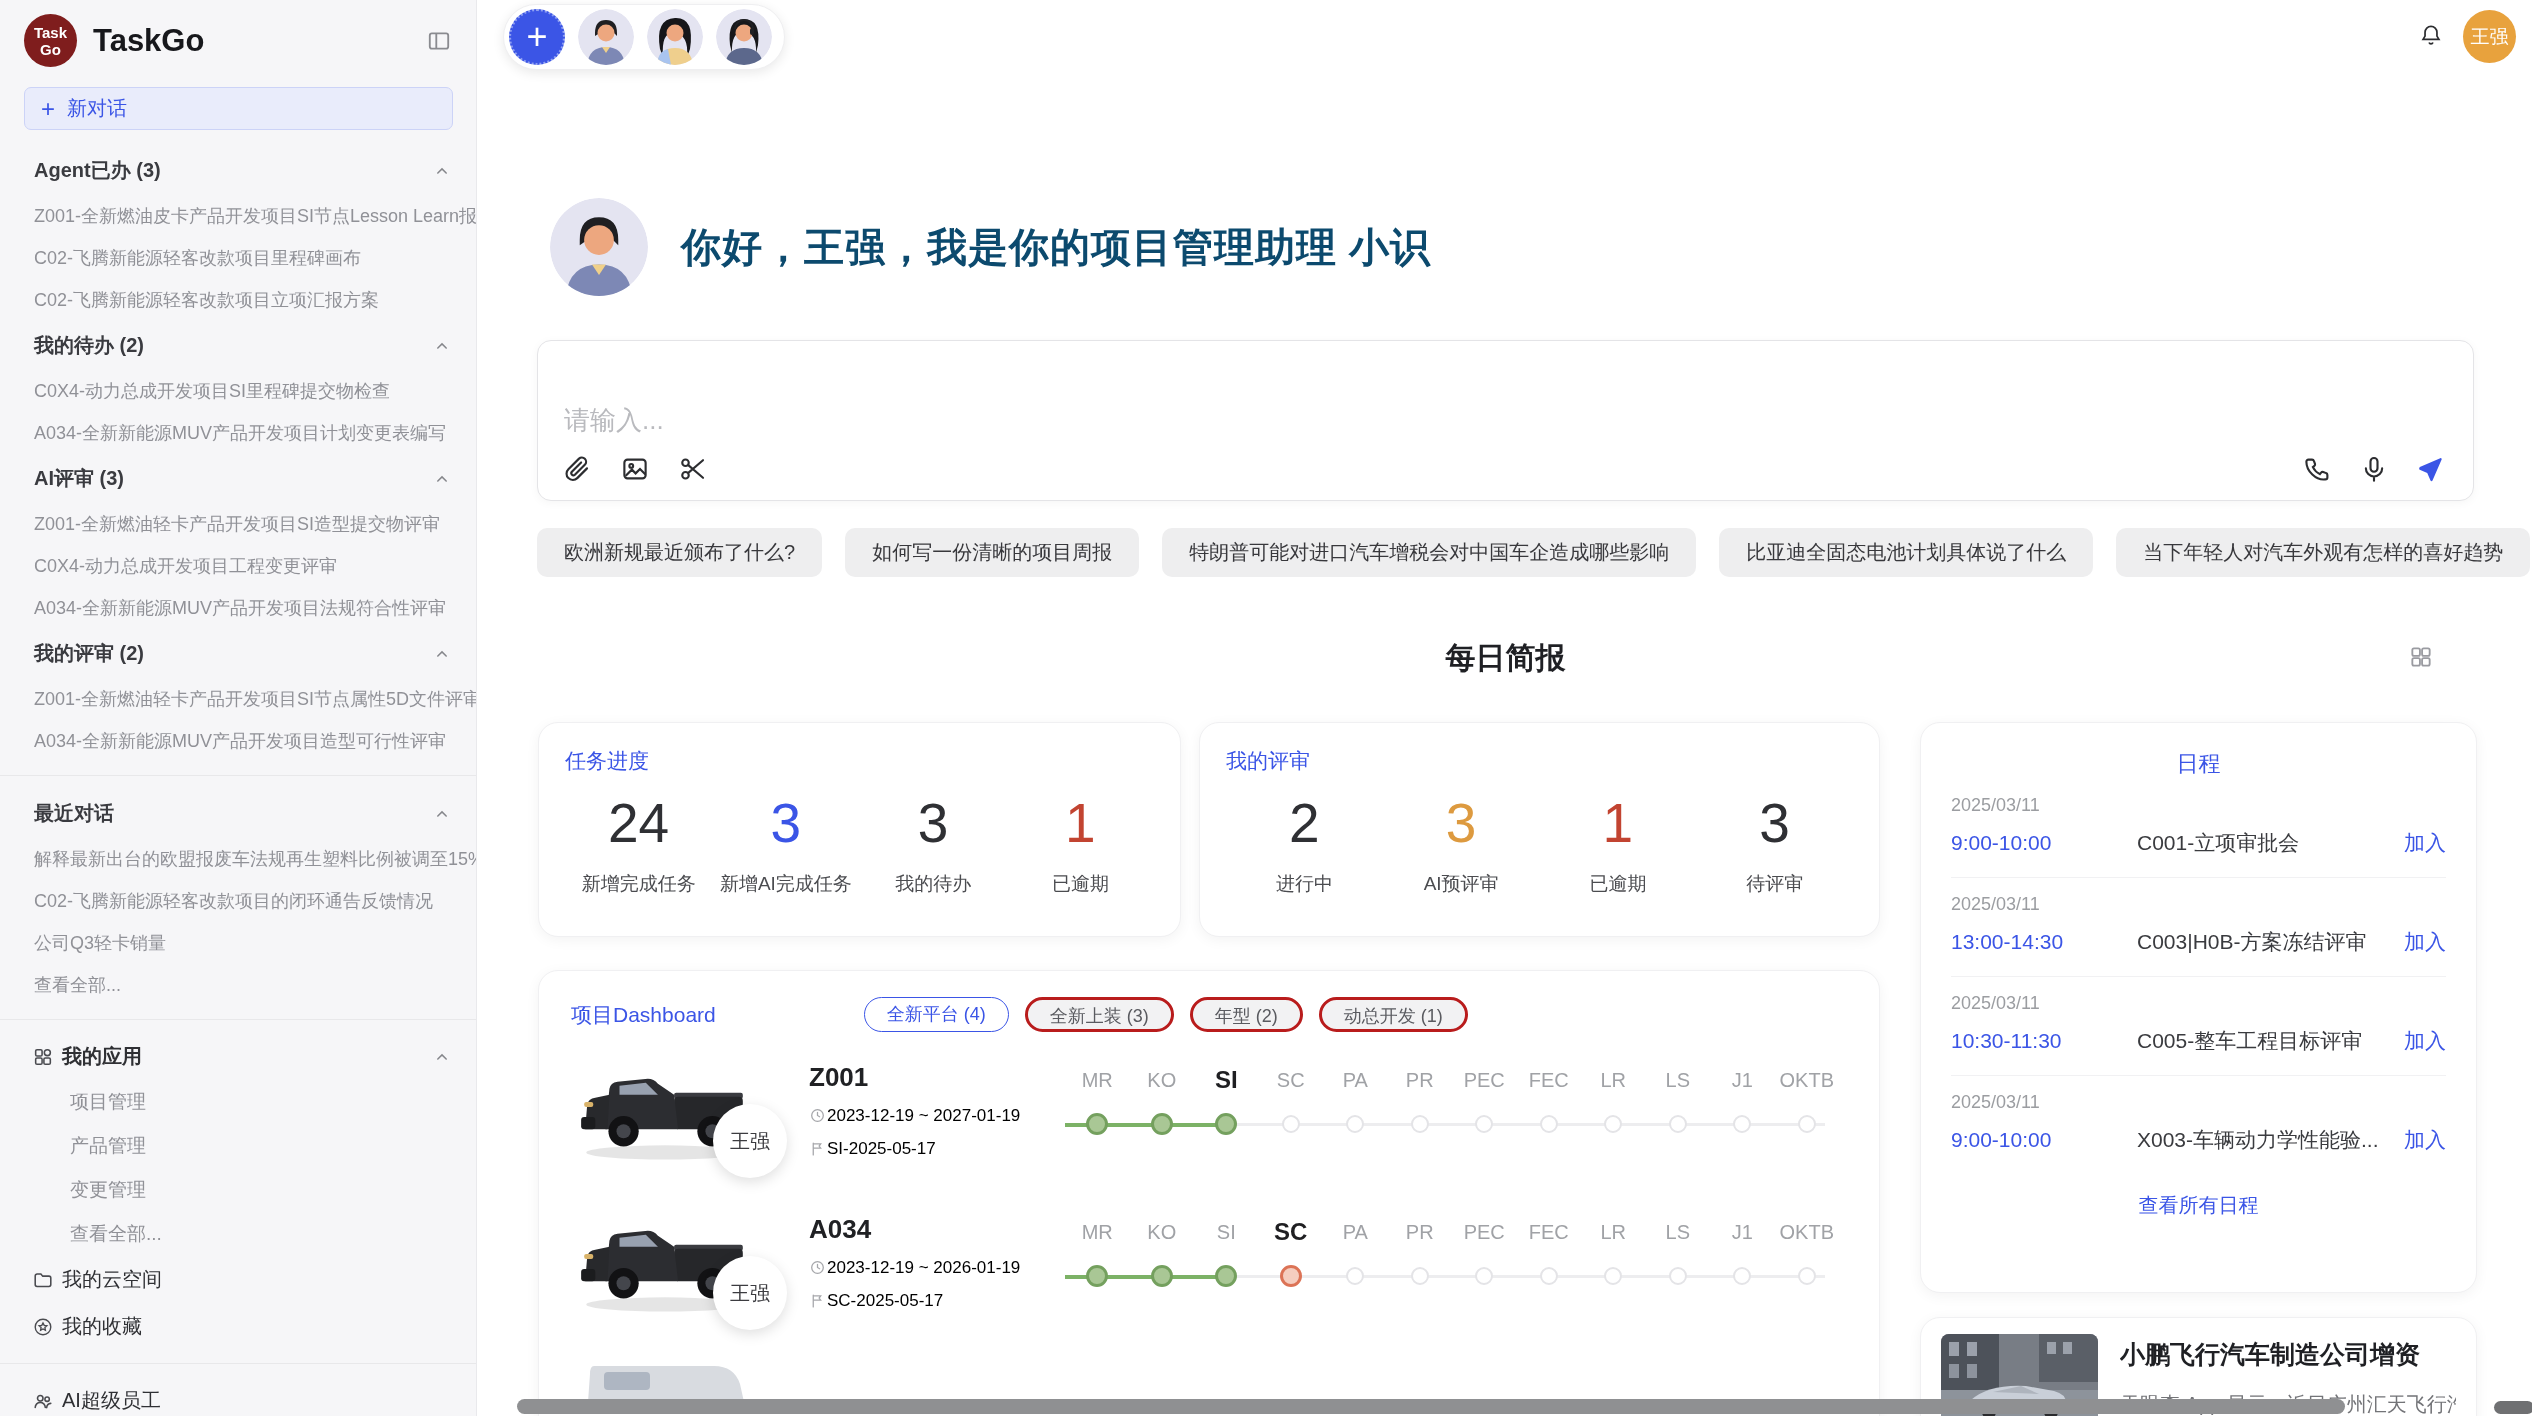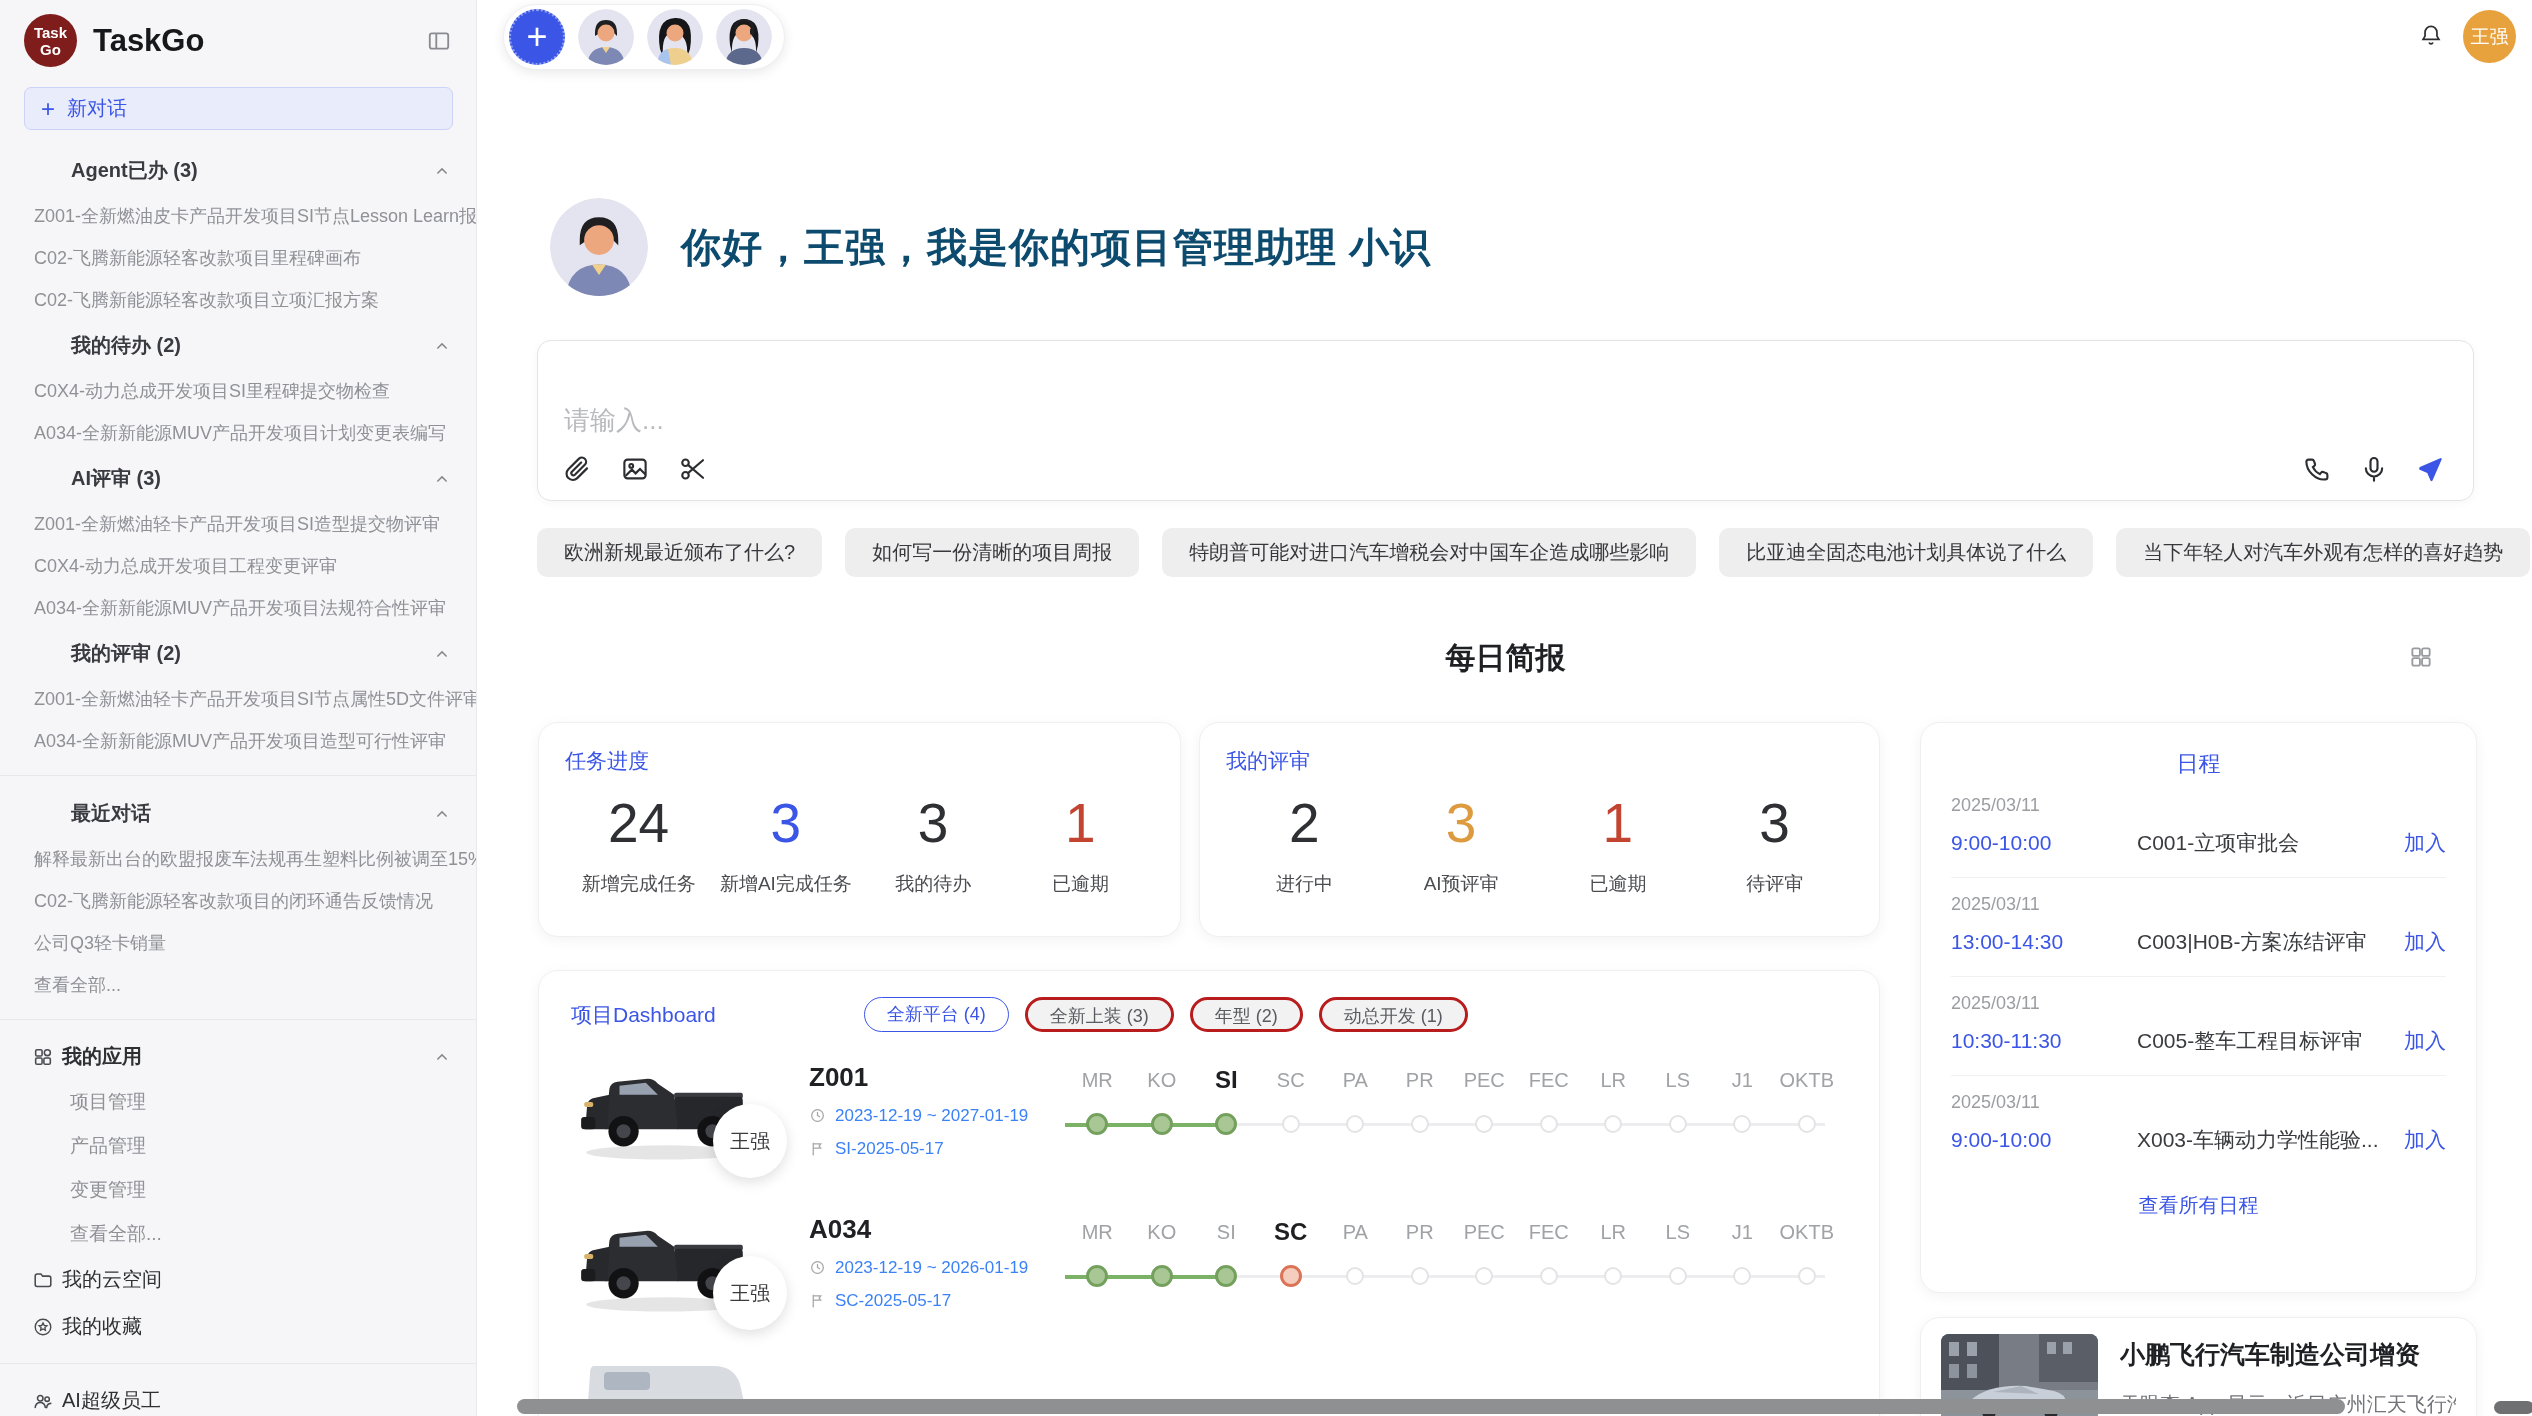--- a/index.html
+++ b/index.html
@@ -15,21 +15,21 @@
     display:flex; flex-direction:column; align-items:center; justify-content:center;
     font-size:15px; font-weight:bold; line-height:17px; }
   .app-title { margin-left:16px; font-size:31px; font-weight:bold; color:#17181c; }
   .collapse-btn { margin-left:auto; width:26px; height:26px; color:#8a8b90; cursor:pointer; }
   .new-chat { margin:20px 24px 0 24px; width:429px; height:43px; border-radius:7px;
     background:#e9ecfb; border:1px solid #ccd3f7; color:#3b55e6; font-size:20px;
     display:flex; align-items:center; padding-left:16px; gap:12px; cursor:pointer; }
   .new-chat .plus { font-size:24px; line-height:1; font-weight:400; }
   .sb-scroll { margin-top:16px; }
   .sb-sec-h { display:flex; align-items:center; padding:11px 24px 11px 34px;
-    font-size:20px; font-weight:bold; color:#3a3b40;margin-left:37px; }
+    font-size:20px; font-weight:bold; color:#3a3b40; }
   .sb-sec-h .chev { margin-left:auto; width:20px; height:20px; color:#85868b; }
   .sb-item { padding:9px 20px 9px 34px; font-size:18px; color:#909197;
     white-space:nowrap; overflow:hidden; cursor:pointer; }
   .sb-divider { height:1px; background:#e8e8ea; margin:13px 0; }
   .sb-row { display:flex; align-items:center; gap:8px; padding:10px 24px 10px 32px;
     font-size:20px; color:#2f3034; cursor:pointer; }
   .sb-row .ric { width:22px; height:22px; color:#4a4b50; flex:0 0 22px; }
   .sb-row .chev { margin-left:auto; width:20px; height:20px; color:#85868b; }
   .sb-subitem { padding:9px 20px 9px 70px; font-size:19px; color:#909197; cursor:pointer; }
 
@@ -90,21 +90,21 @@
     background:#f2f2f3; color:#5a5b60; border:3px solid #b91c1c; cursor:pointer; white-space:nowrap; }
   .tab.active { background:#fff; border:1.5px solid #3b55e6; color:#3b55e6; }
   .proj-row { display:flex; align-items:center; padding:22px 40px 18px 30px; }
   .truck-wrap { position:relative; width:192px; flex:0 0 192px; }
   .truck-wrap svg { display:block; }
   .owner-badge { position:absolute; right:-26px; bottom:-12px; width:74px; height:74px; border-radius:50%;
     background:#fff; box-shadow:0 4px 14px rgba(0,0,0,.13); display:flex; align-items:center;
     justify-content:center; font-size:20px; color:#3c3c40; }
   .proj-info { width:252px; margin-left:48px; flex:0 0 252px; }
   .proj-code { font-size:26px; font-weight:bold; color:#202124; }
-  .proj-meta { display:flex; align-items:center; gap:9px; margin-top:13px; font-size:17px; color:#3b82f6; }
+  .proj-meta { display:flex; align-items:center; gap:1px; margin-top:13px; font-size:17px; color:#000000; }
   .proj-meta .mic { width:17px; height:17px; color:#a6a7ab; flex:0 0 17px; }
   .ms-wrap { position:relative; flex:1; height:96px; margin-left:4px; }
   .ms-line { position:absolute; left:0; right:14px; top:61px; height:3px; background:#ededef; }
   .ms-green { position:absolute; left:0; top:60.5px; height:4px; background:#7cb266; }
   .ms-cells { position:relative; display:flex; }
   .ms-cell { flex:1; display:flex; flex-direction:column; align-items:center; }
   .ms-label { height:36px; line-height:36px; font-size:20px; color:#a0a2a6; }
   .ms-label.current { font-size:24px; font-weight:bold; color:#1f1f22; }
   .node-slot { height:28px; margin-top:12px; display:flex; align-items:center; justify-content:center; position:relative; }
   .node { border-radius:50%; background:#fff; }

